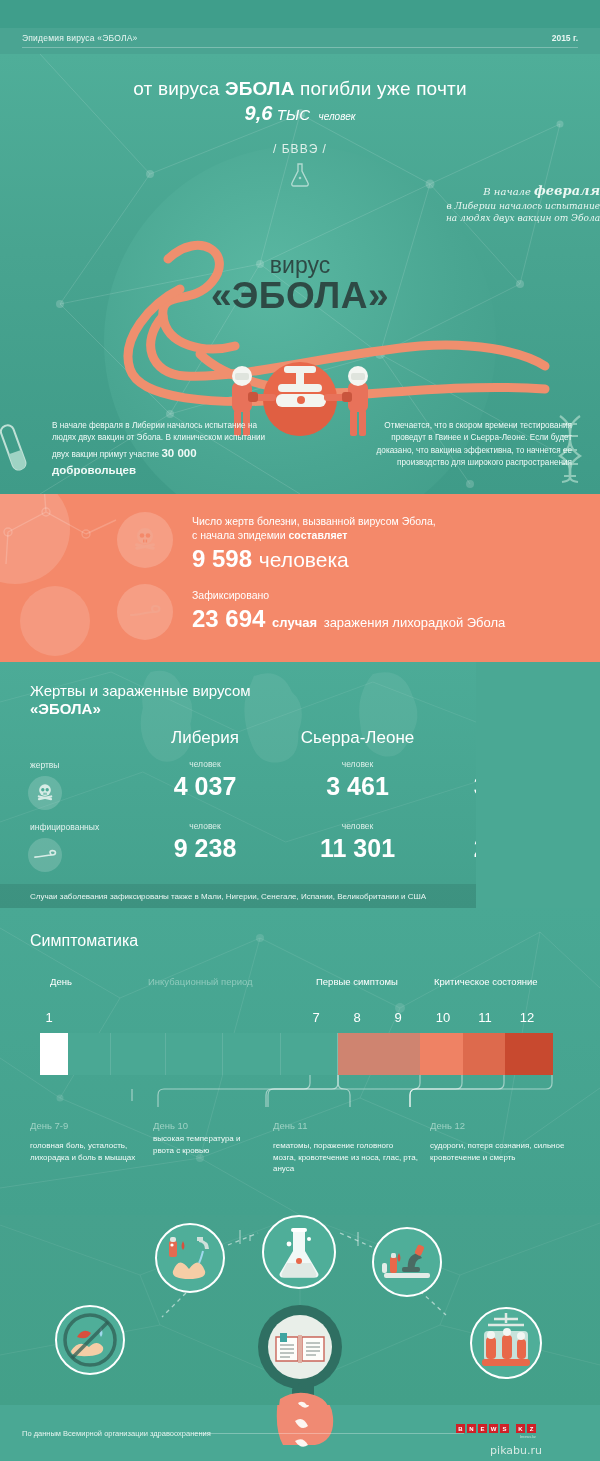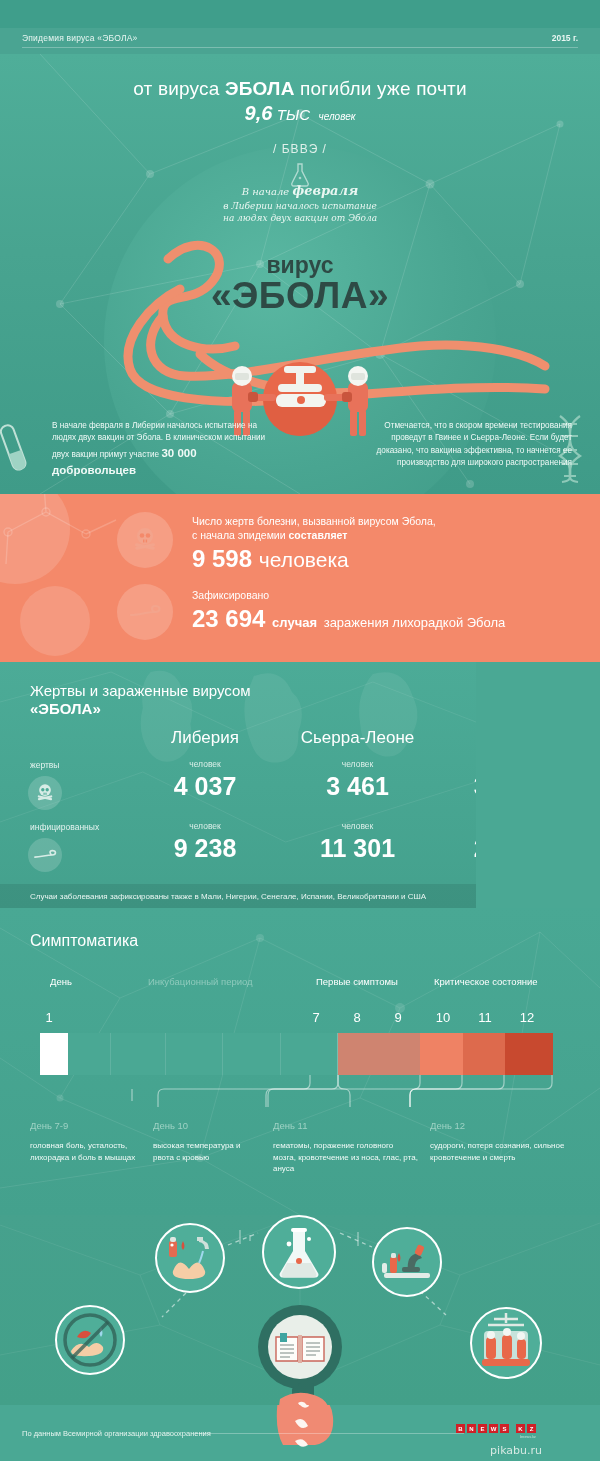--- a/index.html
+++ b/index.html
@@ -64,33 +64,33 @@
   .hero .h1sub .mid { font-size: 15px; font-weight: 300; }
   .hero .h1sub .sml { font-size: 10px; font-weight: 300; margin-left: 4px; }
   .bvve {
     position: absolute; top: 88px; left: 0; width: 600px; text-align: center;
     font-size: 12px; color: #dff0ea; letter-spacing: 1px;
   }
   .flask-ico {
     position: absolute; top: 108px; left: 50%; transform: translateX(-50%);
   }
   .script-block {
-    position: absolute; top: 128px; left: 0; width: 600px; text-align: center;
+    position: absolute; top: 128px; left: 0; width: 600px; text-align: right;
     font-family: "DejaVu Serif", serif; font-style: italic; color: #eaf7f2;
     line-height: 1.35;
   }
   .script-block .l1 { font-size: 10px; }
   .script-block .l1 b { font-size: 13px; }
   .script-block .l2 { font-size: 9px; }
 
   .virus-title {
     position: absolute; left: 0; width: 600px; text-align: center;
     color: #2e4a45;
   }
-  .virus-title .t1 { font-size: 23px; font-weight: 700; }
+  .virus-title .t1 { font-size: 23px; font-weight: 400; }
   .virus-title .t2 { font-size: 37px; font-weight: bold; letter-spacing: .5px; margin-top: -4px; }
 
   .hero-note {
     position: absolute; font-size: 8.2px; color: #f0faf7; line-height: 1.5;
   }
   .hero-note.left { left: 52px; top: 366px; width: 215px; text-align: left; }
   .hero-note.right { right: 28px; top: 366px; width: 205px; text-align: right; }
   .hero-note b { font-size: 11.5px; }
 
   
@@ -480,21 +480,21 @@
         <path d="M476,0 v8 q0,6 -6,6 h-82 q-6,0 -6,6 v12"></path>
         <path d="M524,0 v8 q0,6 -6,6 h-130 q-6,0 -6,6 v12"></path>
         <path d="M104,26 v-12"></path>
       </g>
     </svg>
 
     <div class="s-dtitle" style="left:30px;top:212px">День 7-9</div>
     <div class="s-dtext" style="left:30px;top:232px;width:110px">головная боль, усталость, лихорадка и боль в мышцах</div>
 
     <div class="s-dtitle" style="left:153px;top:212px">День 10</div>
-    <div class="s-dtext" style="left:153px;top:232px;width:110px">высокая температура и рвота с кровью</div>
+    <div class="s-dtext" style="left:153px;top:225px;width:110px">высокая температура и рвота с кровью</div>
 
     <div class="s-dtitle" style="left:273px;top:212px">День 11</div>
     <div class="s-dtext" style="left:273px;top:232px;width:145px">гематомы, поражение головного мозга, кровотечение из носа, глас, рта, ануса</div>
 
     <div class="s-dtitle" style="left:430px;top:212px">День 12</div>
     <div class="s-dtext" style="left:430px;top:232px;width:145px">судороги, потеря сознания, сильное кровотечение и смерть</div>
   </div>
 
   <div class="icons">
     <div class="poly">

